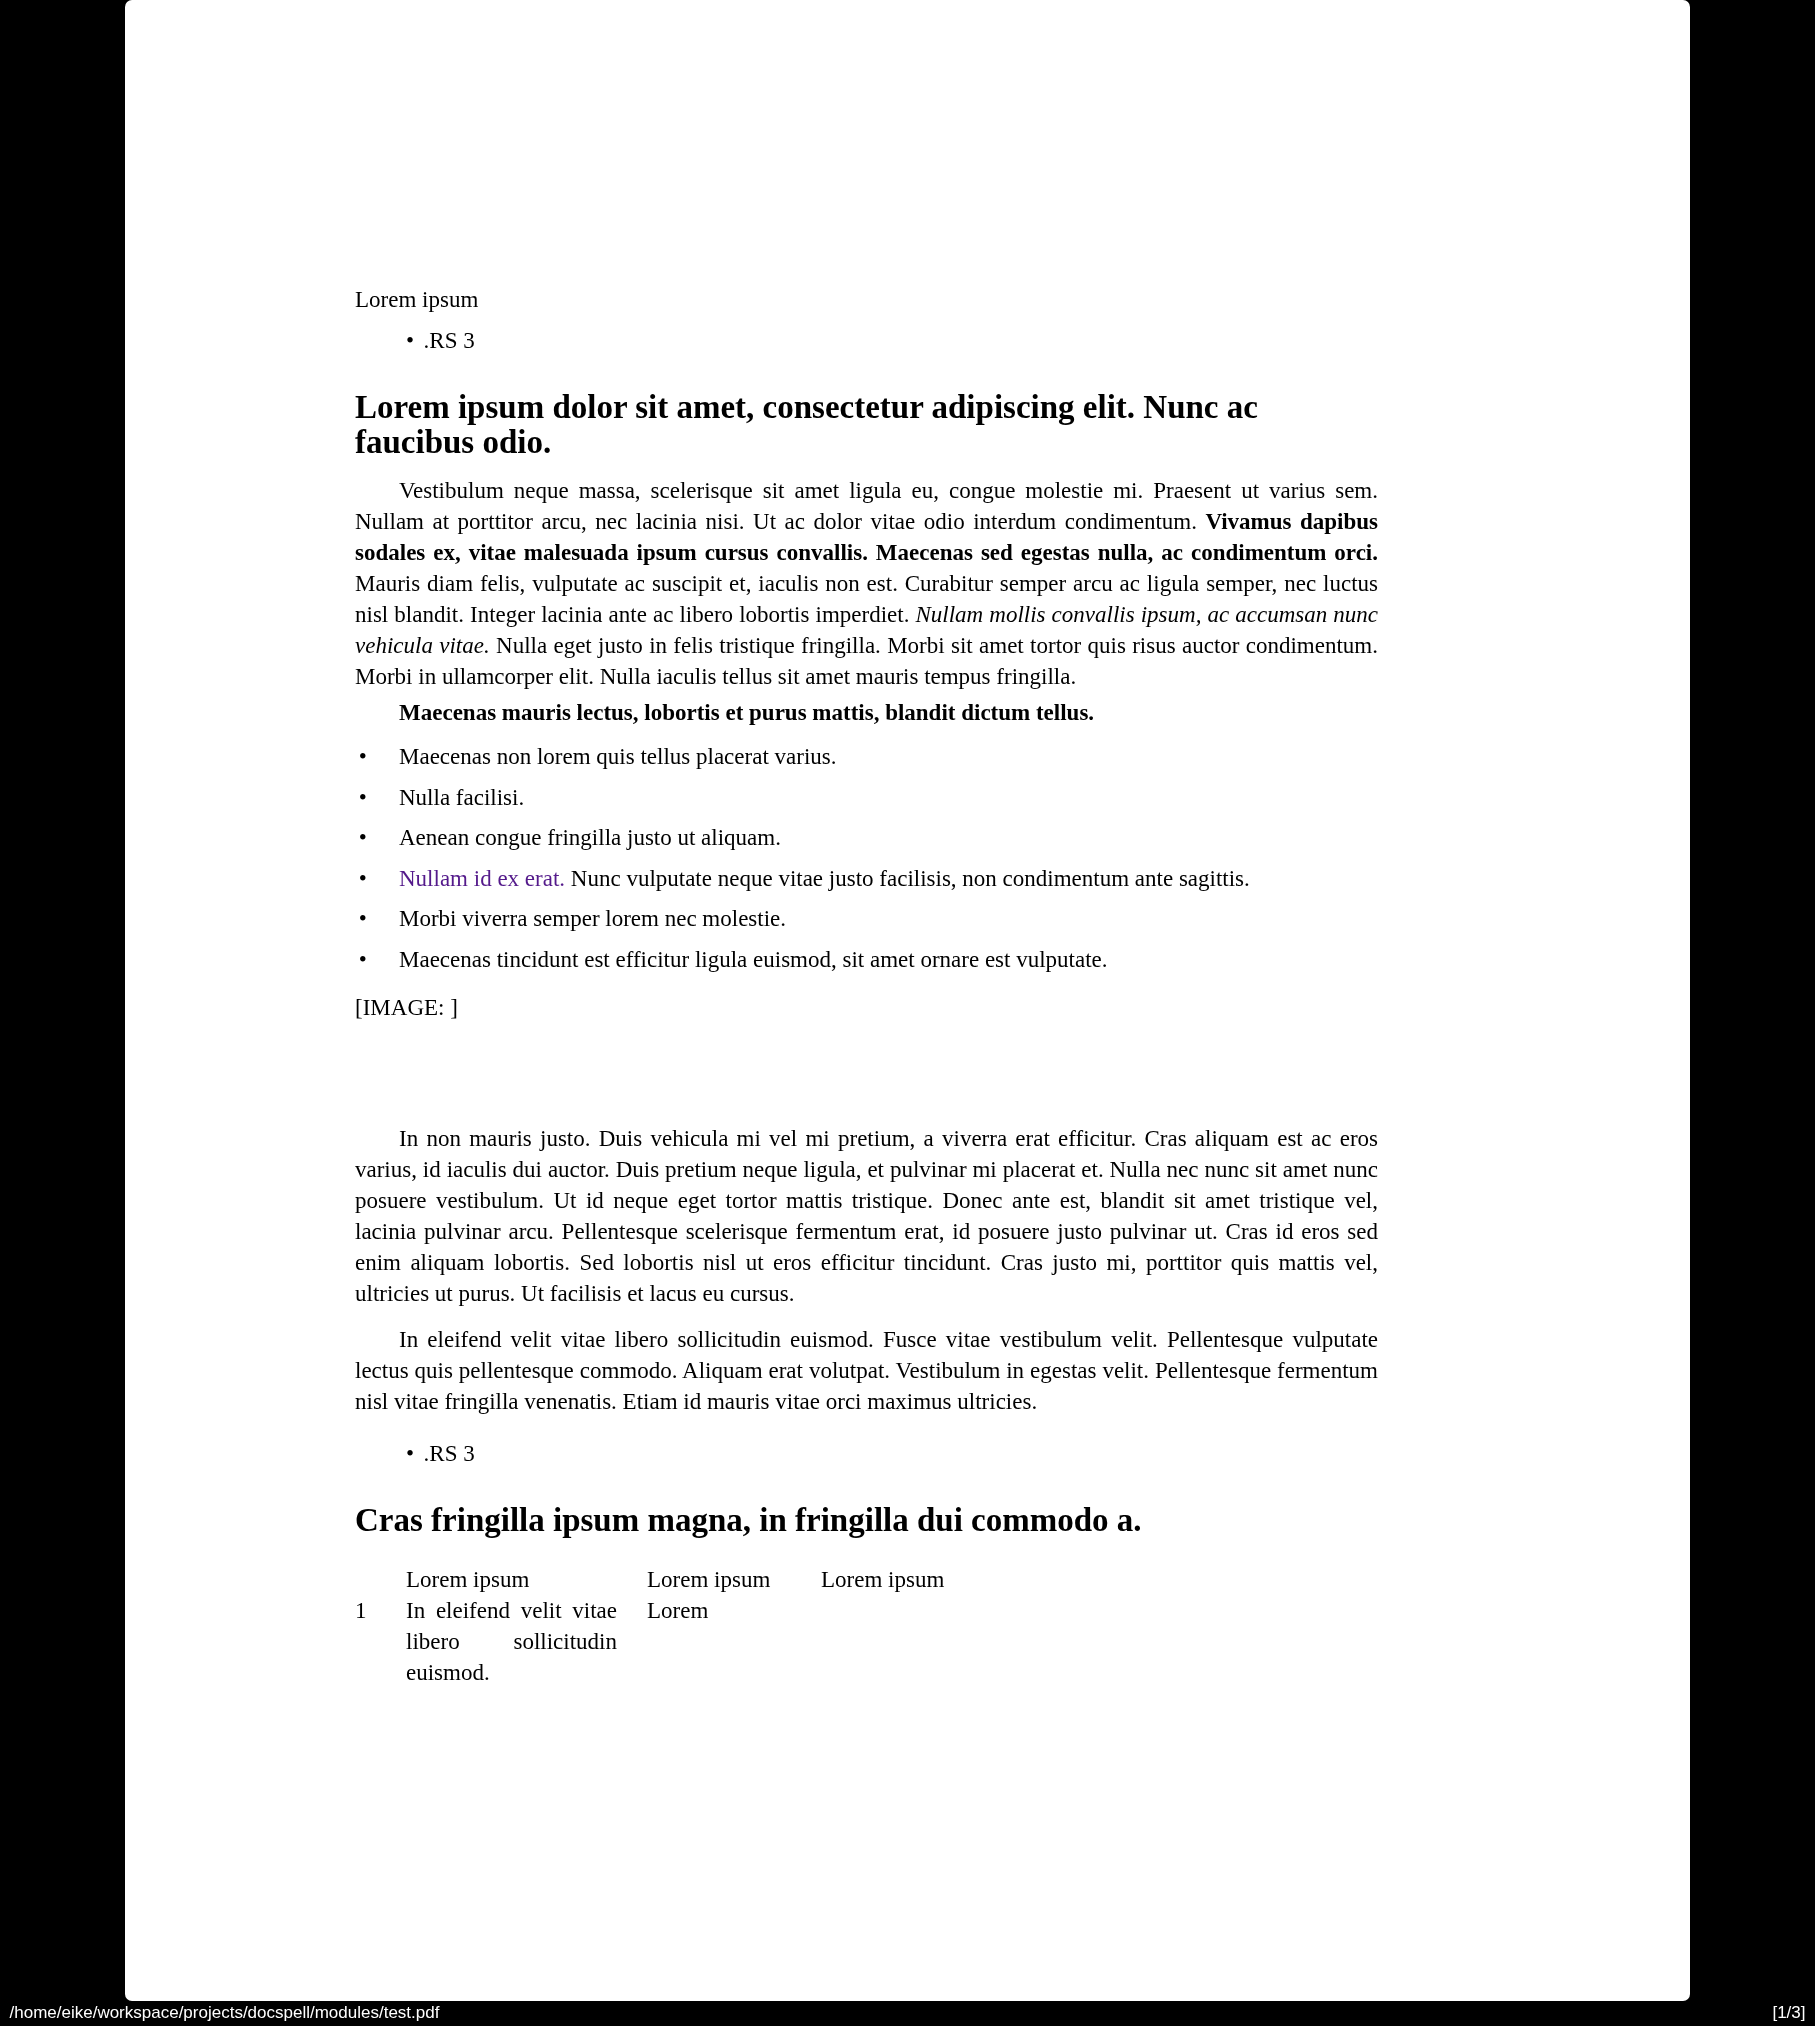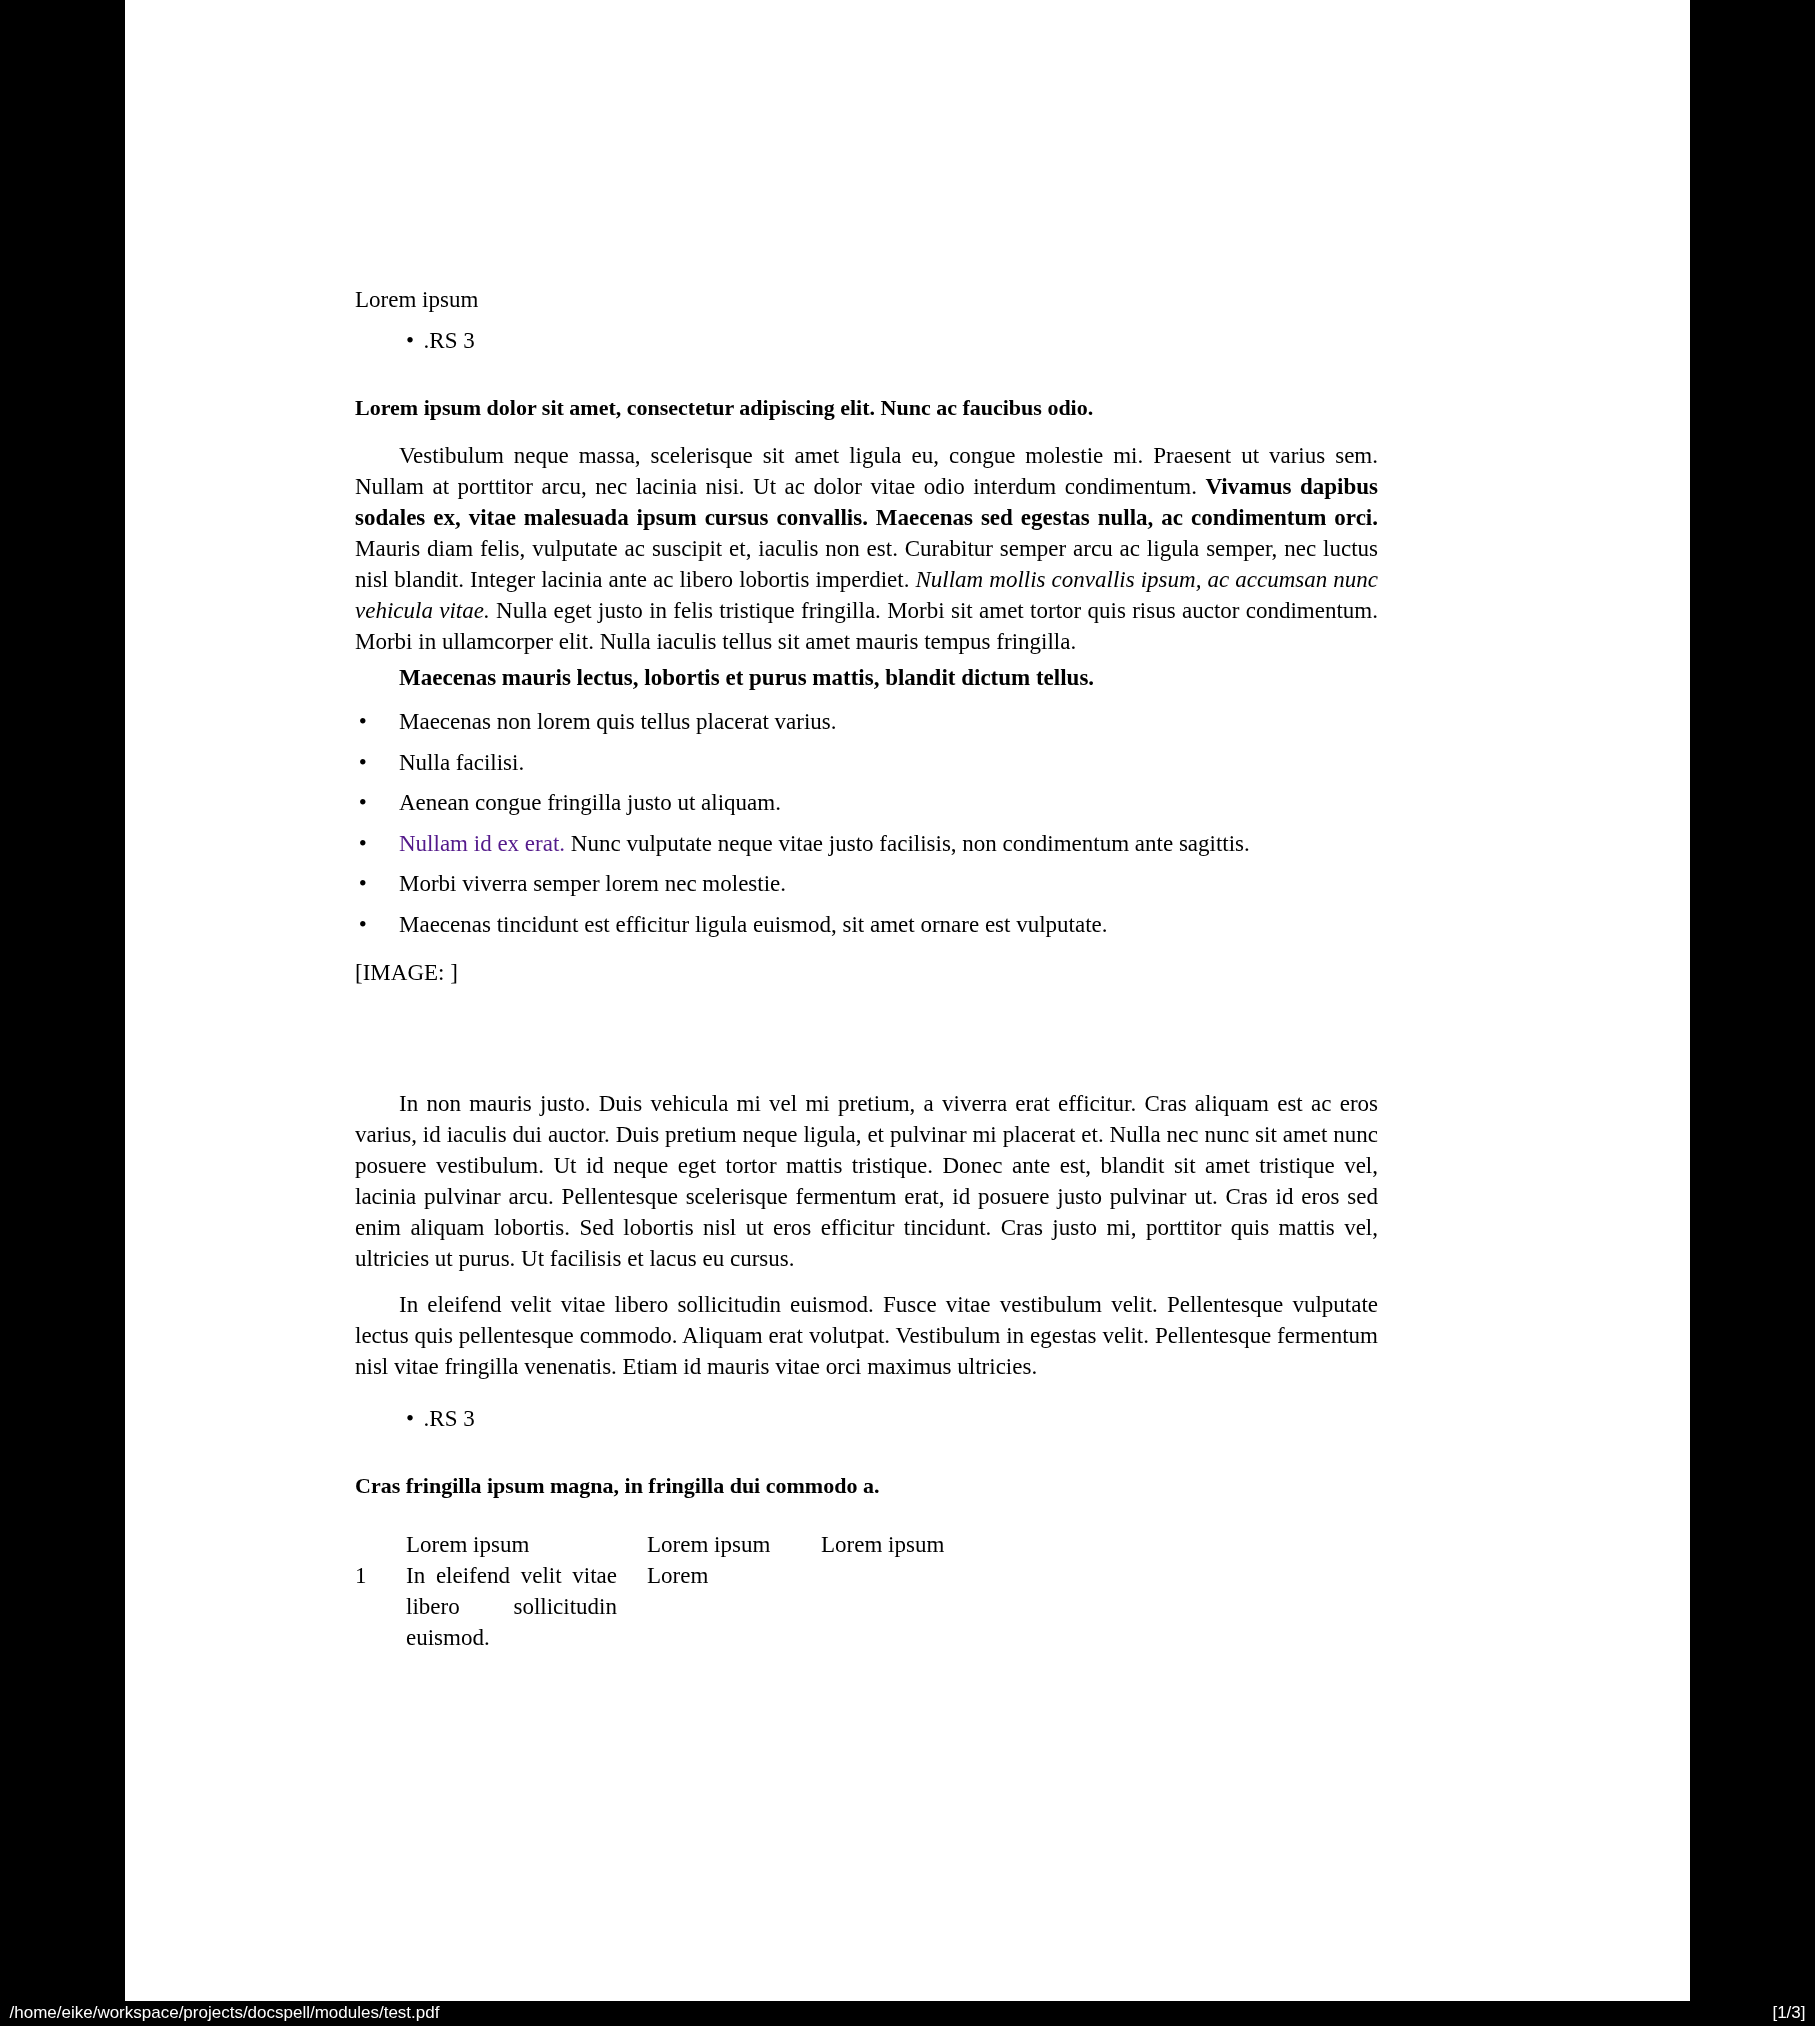--- a/index.html
+++ b/index.html
@@ -1,15 +1,15 @@
 <!DOCTYPE html>
 <html style="--link-color: #541a8b;font-size:15px"><head>
 <meta charset="utf-8">
 <style>
-  * { margin: 0; padding: 0; box-sizing: border-box; }
+  * { margin: 0; padding: 0; box-sizing: border-box; border-radius: 7px; }
   html, body { width: 1815px; height: 2026px; background: #000; overflow: hidden; }
 
   .viewer {
     position: relative;
     width: 1815px;
     height: 2026px;
     background: #000;
     display: flex;
     flex-direction: column;
     font-family: "Liberation Serif", "DejaVu Serif", serif;
@@ -30,21 +30,21 @@
     line-height: 31px;
   }
 
   .top-label { margin-top: 0; }
 
   .rs-line { margin-top: 9.5px; margin-left: 51px; }
   .rs-line .bullet { margin-right: 9.5px; }
 
   h2.doc-heading {
     margin-top: 34px;
-    font-size: 22px;
+    font-size: 33px;
     font-weight: bold;
     line-height: 35px;
   }
 
   p.body-para {
     margin-top: 15px;
     text-align: justify;
   }
   p.body-para.indent { text-indent: 44px; }
   p.lead-line { margin-top: 5.7px; text-indent: 44px; font-weight: bold; }

